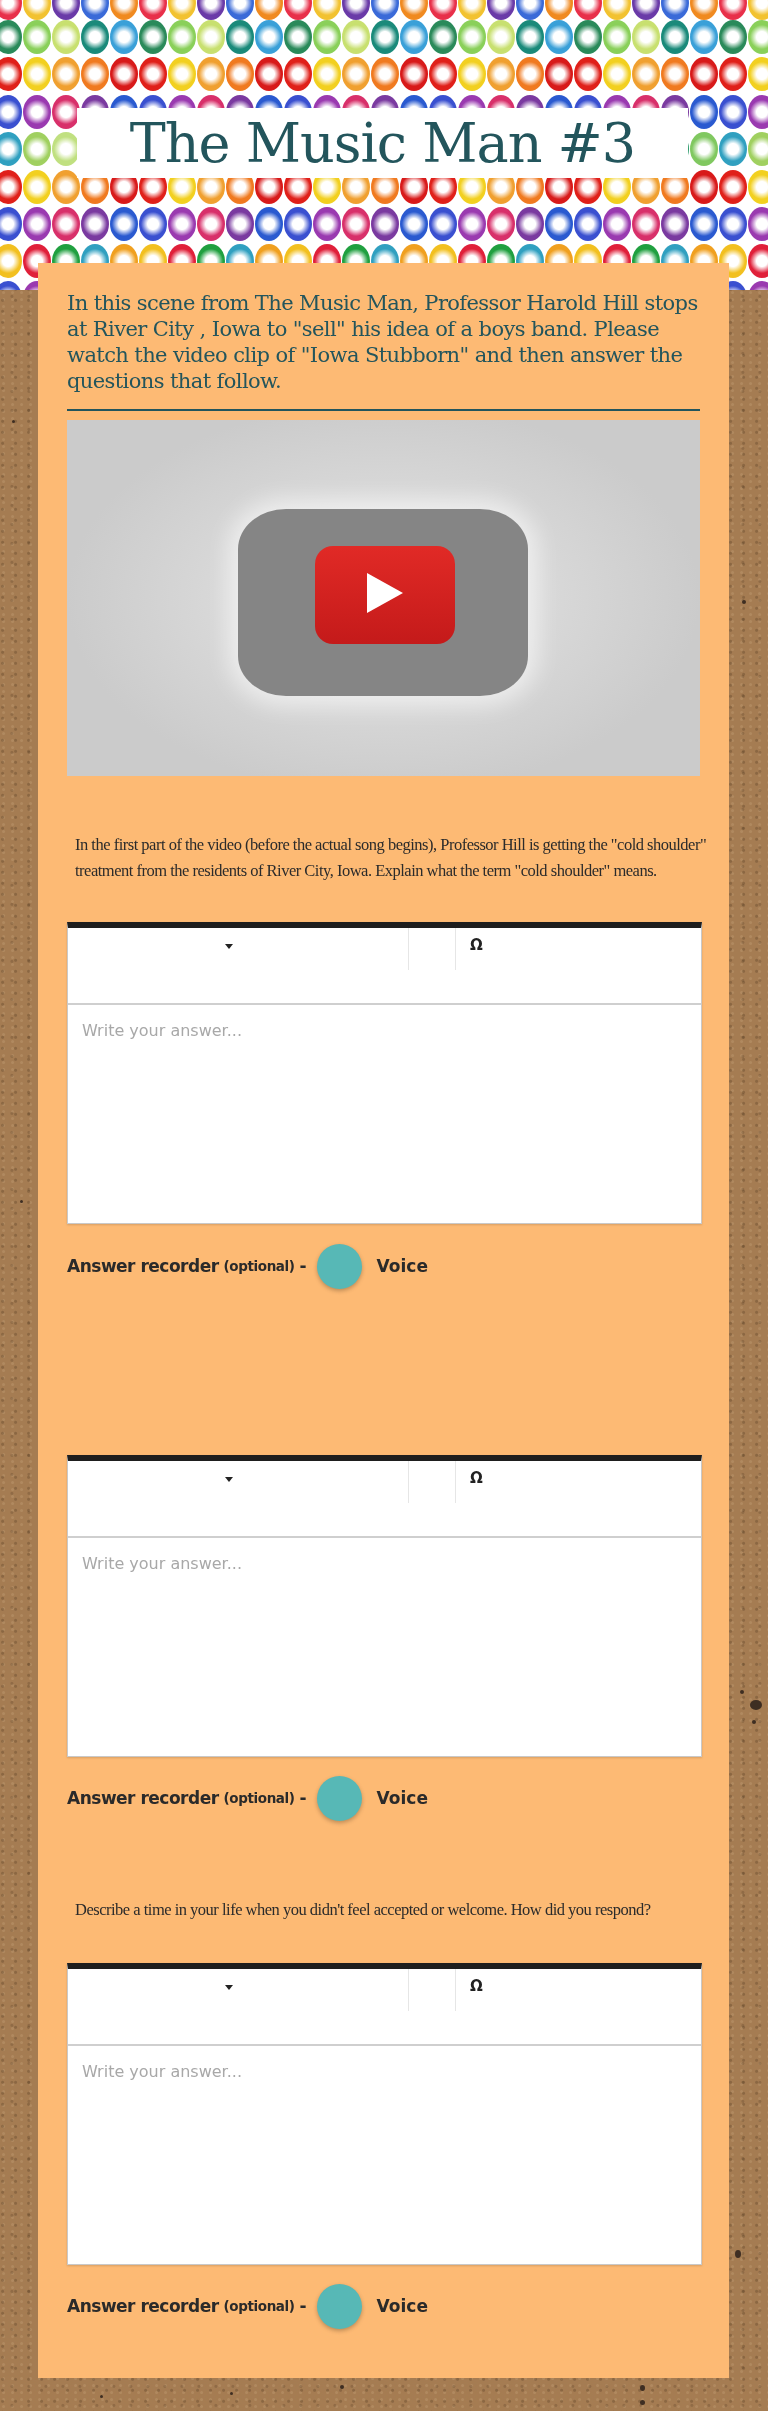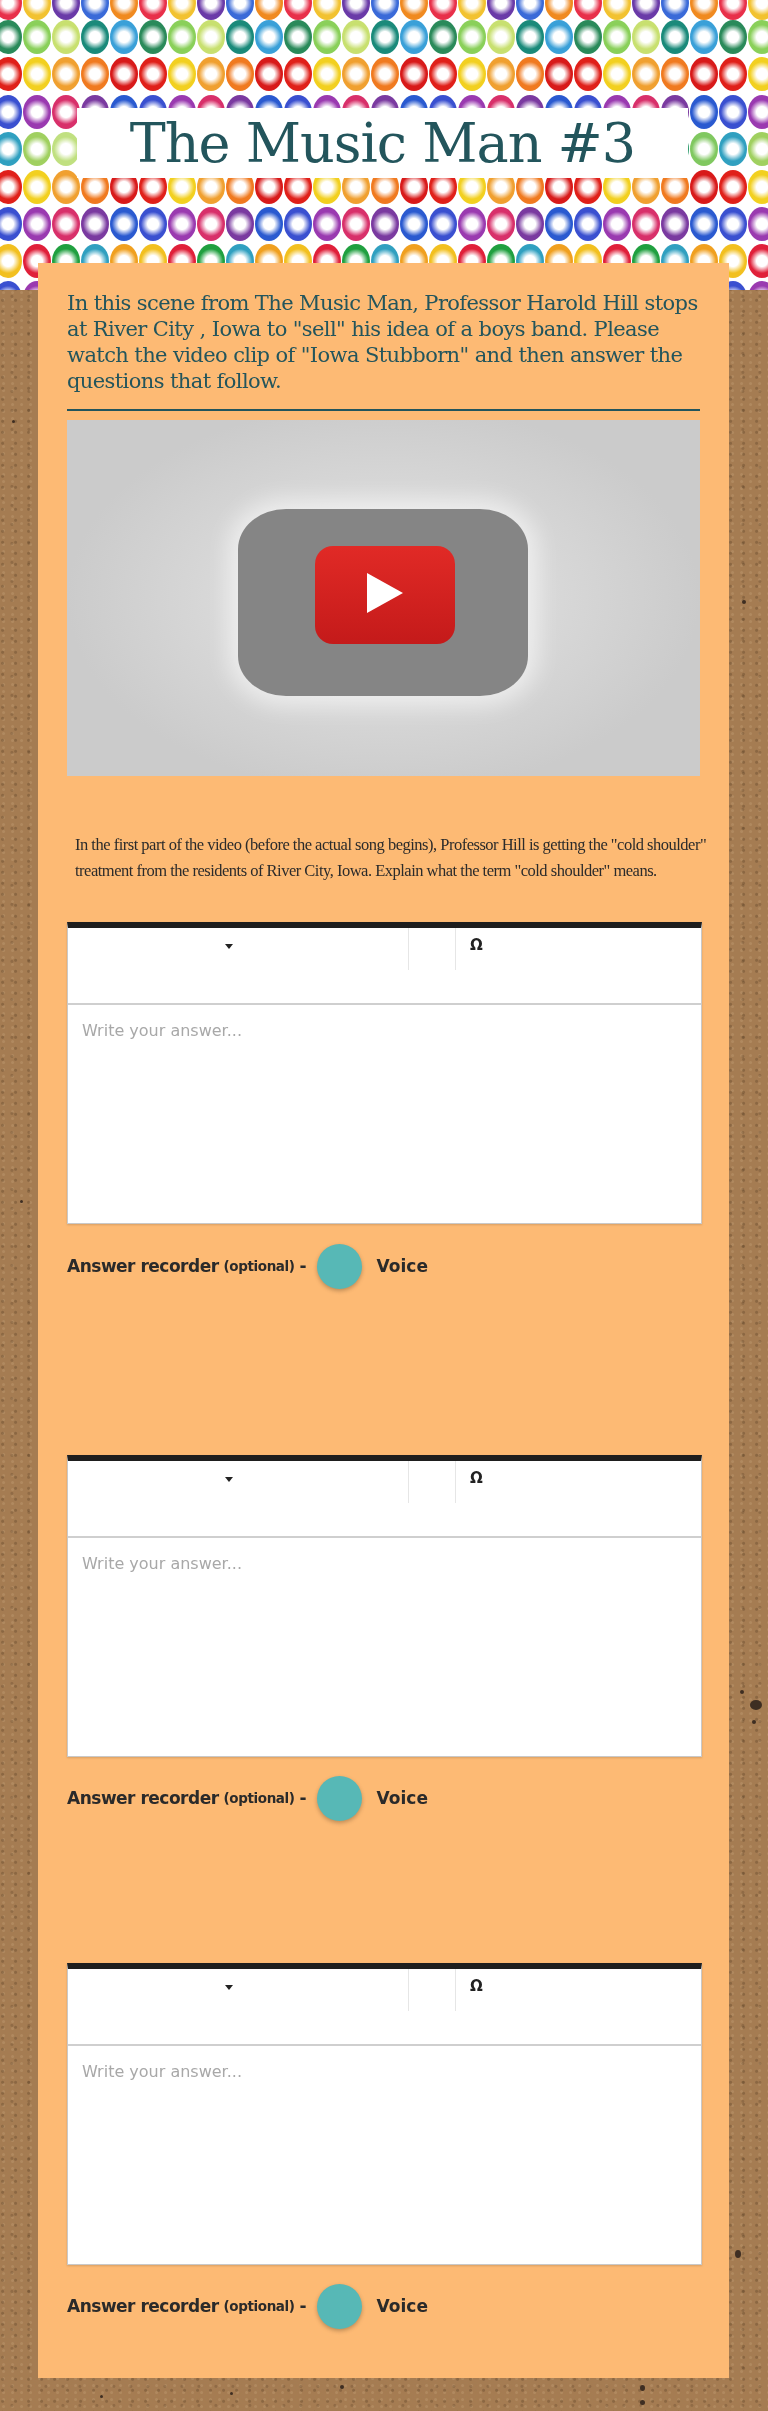--- a/index.html
+++ b/index.html
@@ -413,20 +413,21 @@
     <textarea class="answer" placeholder="Write your answer..." style=""></textarea>
   </div>
   <div class="recorder" style="top:1512px">
     <span class="rec-label">Answer recorder</span>
     <span class="rec-opt">(optional)</span>
     <span class="rec-dash">-</span>
     <div class="voice-btn"></div>
     <span class="voice-label">Voice</span>
   </div>
 
+  <div class="question" style="top:1634px">Describe a time in your life when you didn't feel accepted or welcome.  How did you respond?</div>
   <div class="editor" style="top:1700px">
     <div class="toolbar">
       <div class="tb-dropdown">
         <div class="tb-caret"></div>
       </div>
       <div class="tb-sep" style="left:340px"></div>
       <div class="tb-sep" style="left:387px"></div>
       <div class="tb-omega">Ω</div>
     </div>
     <textarea class="answer" placeholder="Write your answer..." style=""></textarea>

